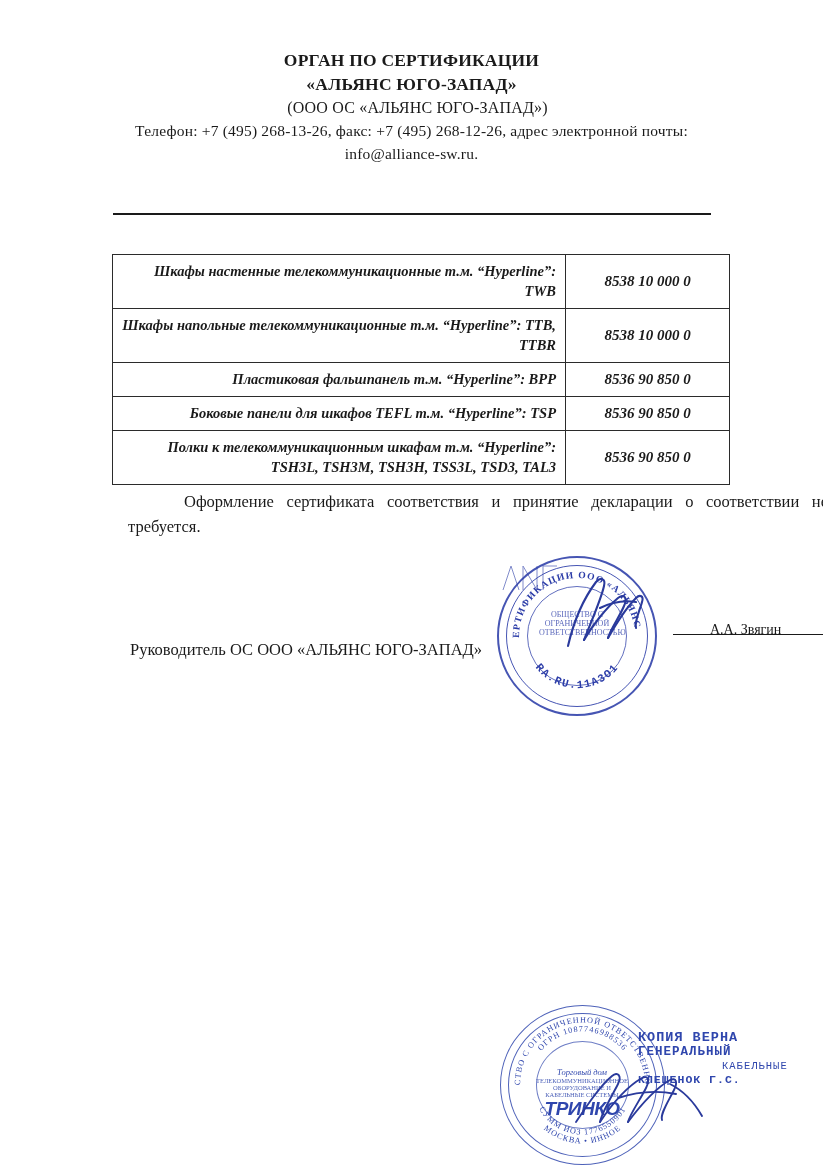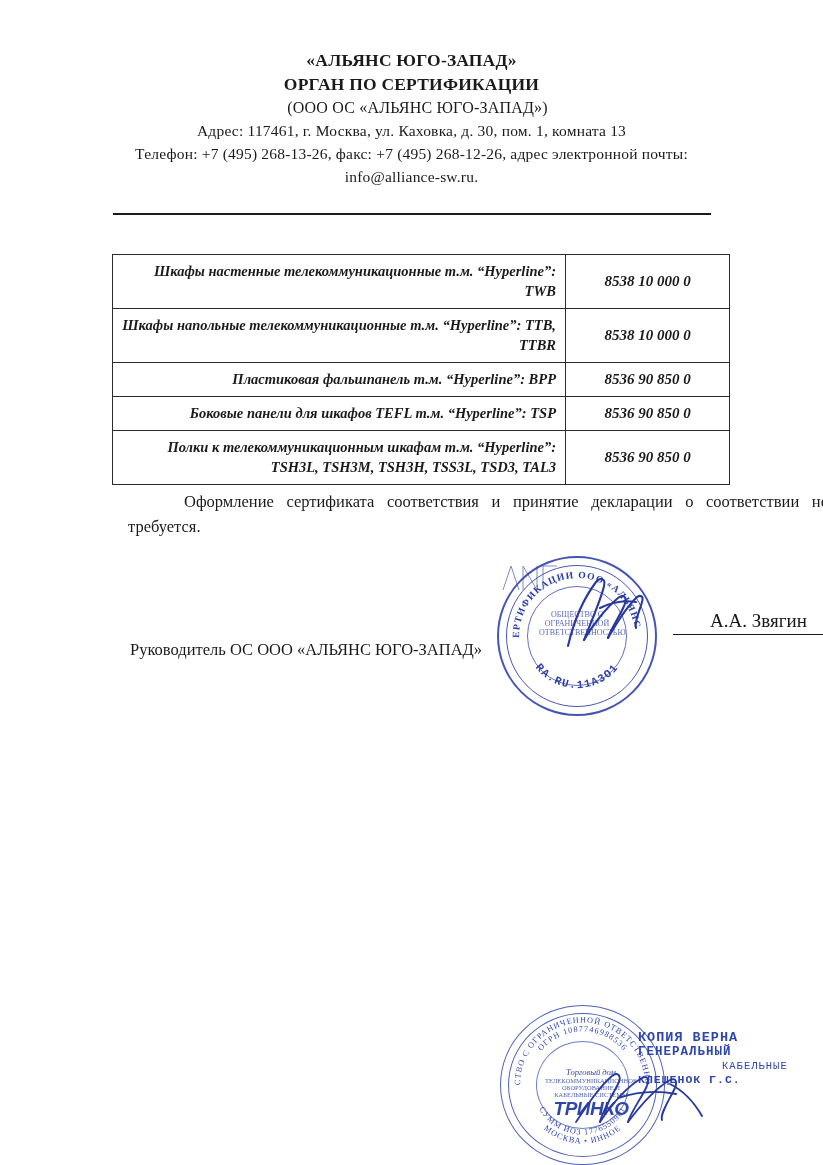--- a/index.html
+++ b/index.html
@@ -117,22 +117,22 @@
   .sig-rule {
     position: absolute;
     left: 543px;
     width: 162px;
     top: 24px;
     border-bottom: 1.3px solid #1a1a1a;
   }
   .sig-name {
     position: absolute;
     left: 580px;
-    top: 0;
-    font-size: 19px;
+    top: 12px;
+    font-size: 14px;
     white-space: nowrap;
   }
 
   
   .stamp-round {
     position: absolute;
     left: 497px;
     top: 556px;
     width: 160px;
     height: 160px;
@@ -208,21 +208,21 @@
   .stamp-trinko .t3 { inset: 36px; border-width: 1px; opacity:.7;}
   .stamp-trinko svg { position: absolute; inset: 0; }
   .stamp-trinko text {
     fill: #2f46ad;
     font-family: "Liberation Serif", serif;
     font-size: 8.2px;
     letter-spacing: 1px;
   }
   .trinko-logo {
     position: absolute;
-    left: 43px;
+    left: 34px;
     top: 62px;
     width: 96px;
     text-align: center;
   }
   .trinko-logo .tname {
     font-family: "Liberation Sans", sans-serif;
     font-weight: bold;
     font-style: italic;
     font-size: 19px;
     color: #2f46ad;
@@ -278,24 +278,23 @@
     height: 80px;
     pointer-events: none;
   }
 </style>
 </head>
 <body>
 
 <div class="page">
 
   <div class="header">
+    <div class="ln">ОРГАН ПО СЕРТИФИКАЦИИ</div>
     <div class="ln">«АЛЬЯНС ЮГО-ЗАПАД»</div>
-    <div class="ln">ОРГАН ПО СЕРТИФИКАЦИИ</div>
     <div class="ln reg">(ООО ОС «АЛЬЯНС ЮГО-ЗАПАД»)</div>
-    <div class="ln small">Адрес: 117461, г. Москва, ул. Каховка, д. 30, пом. 1, комната 13</div>
     <div class="ln small">Телефон: +7 (495) 268-13-26, факс: +7 (495) 268-12-26, адрес электронной почты:</div>
     <div class="ln small">info@alliance-sw.ru.</div>
   </div>
 
   <div class="rule"></div>
 
   <table class="tbl">
     <tbody>
       <tr>
         <td class="name">Шкафы настенные телекоммуникационные т.м.  “Hyperline”: TWB</td>

